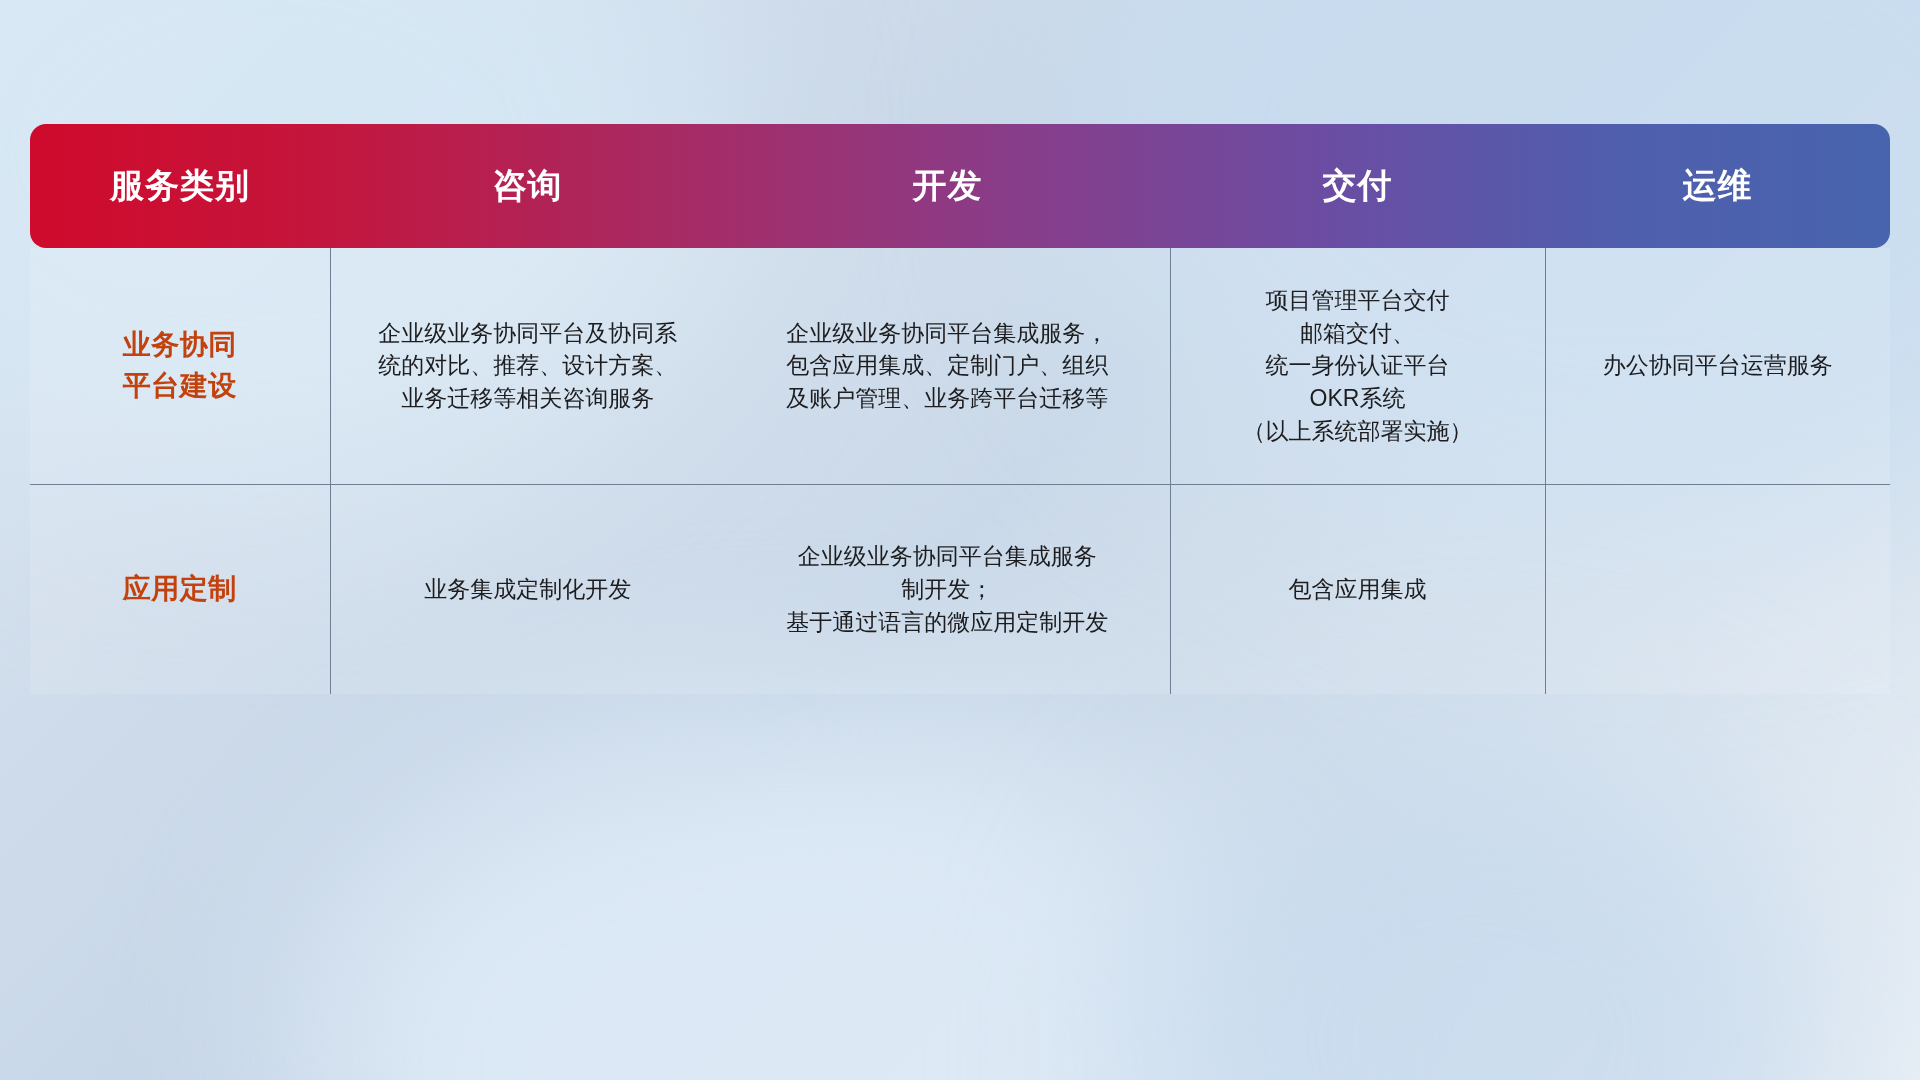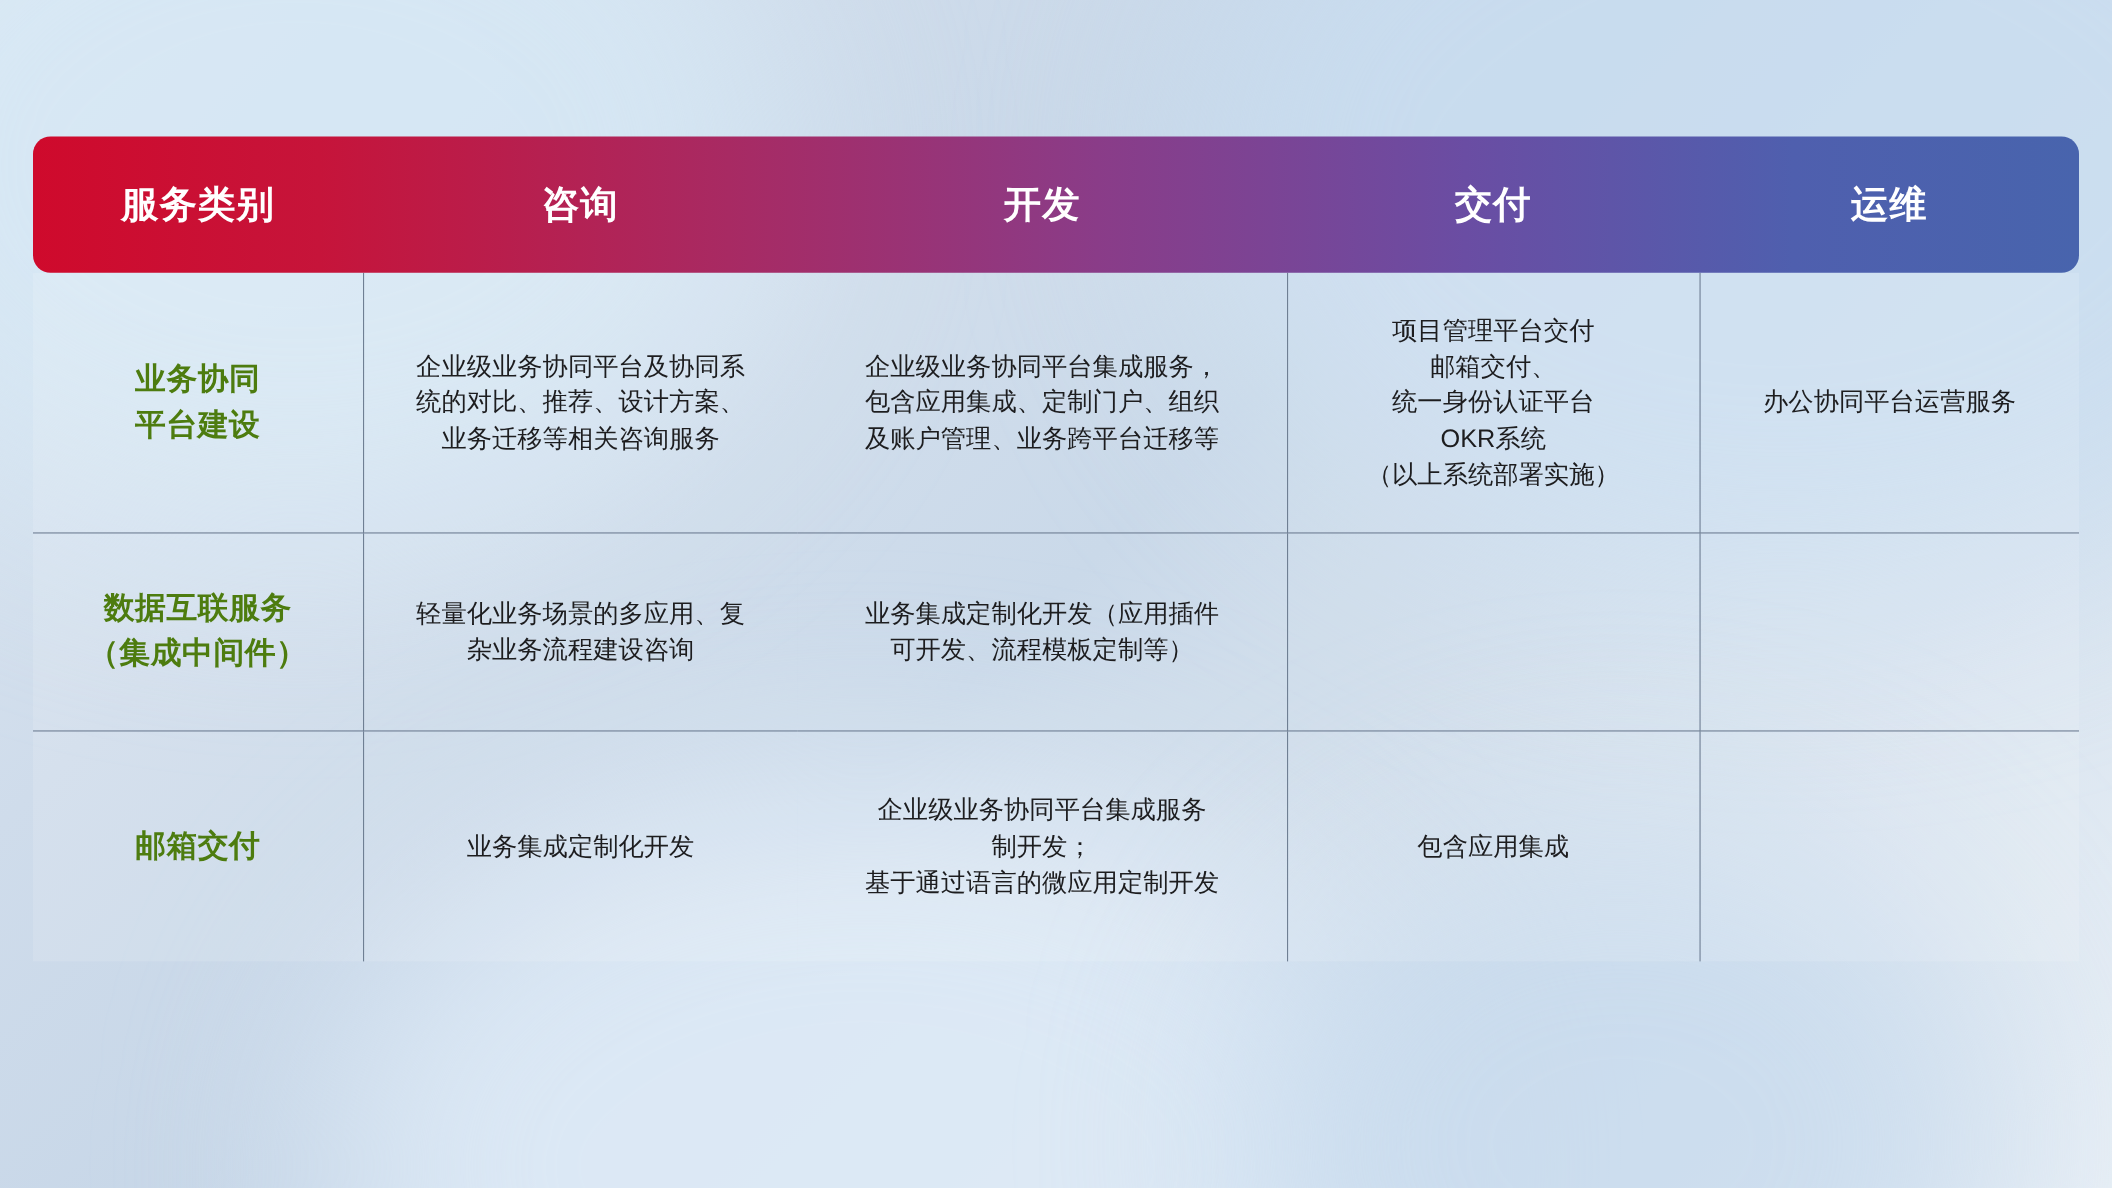--- a/index.html
+++ b/index.html
@@ -79,21 +79,21 @@
     line-height: 1.42;
     color: #1d1d1f;
     text-align: center;
     vertical-align: middle;
     background: rgba(255,255,255,0.13);
   }
   tbody td.vline-r {
     border-right: 1.5px solid #6f7f93;
   }
   tbody td.cat {
-    color: #4d7c0f;
+    color: #c2410c;
     font-weight: bold;
     font-size: 28px;
     line-height: 1.45;
     border-right: 1.5px solid #6f7f93;
     letter-spacing: 0.5px;
   }
   tbody tr:first-child td {
     border-top: none;
   }
   tbody tr:last-child td {
@@ -162,43 +162,23 @@
             <span class="cell-text">项目管理平台交付
 邮箱交付、
 统一身份认证平台
 OKR系统
 （以上系统部署实施）</span>
           </td>
         <td>
             <span class="cell-text">办公协同平台运营服务</span>
           </td>
       </tr>
-      <tr class="row2">
-        <td class="cat">
-            <span class="cell-text">数据互联服务
-（集成中间件）</span>
-          </td>
-        <td>
-            <span class="cell-text">轻量化业务场景的多应用、复
-杂业务流程建设咨询</span>
-          </td>
-        <td class="vline-r">
-            <span class="cell-text">业务集成定制化开发（应用插件
-可开发、流程模板定制等）</span>
-          </td>
-        <td class="vline-r">
-            <span class="cell-text"></span>
-          </td>
-        <td>
-            <span class="cell-text"></span>
-          </td>
-      </tr>
       <tr class="row3">
         <td class="cat">
-            <span class="cell-text">邮箱交付</span>
+            <span class="cell-text">应用定制</span>
           </td>
         <td>
             <span class="cell-text">业务集成定制化开发</span>
           </td>
         <td class="vline-r">
             <span class="cell-text">企业级业务协同平台集成服务
 制开发；
 基于通过语言的微应用定制开发</span>
           </td>
         <td class="vline-r">

